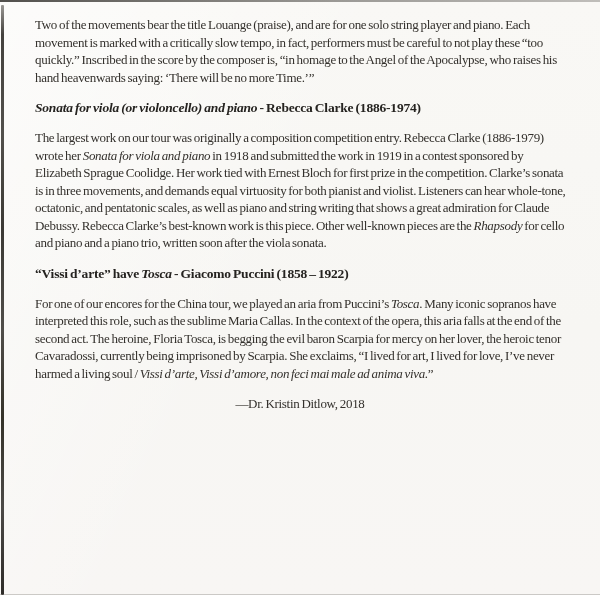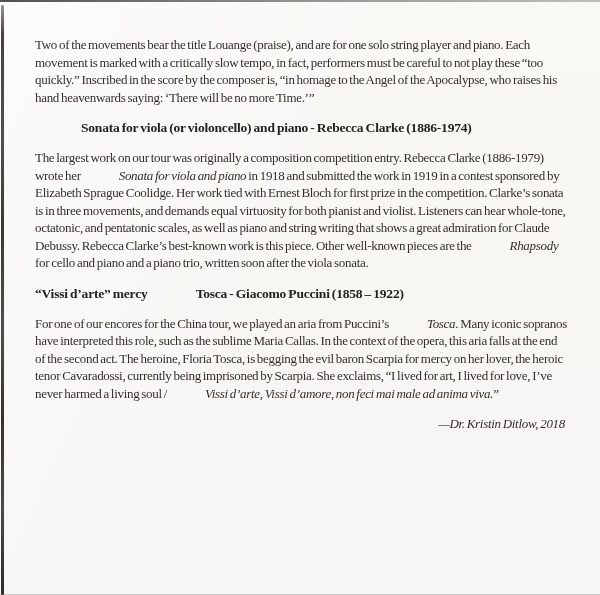--- a/index.html
+++ b/index.html
@@ -35,62 +35,61 @@
     position: absolute; top: 0; left: 0; right: 0; height: 2px;
     background: linear-gradient(90deg,
       rgba(52,50,46,0.85), rgba(75,73,68,0.55) 55%, rgba(105,102,97,0.40));
   }
   .edge-bottom {
     position: absolute; bottom: 0; left: 0; right: 0; height: 1px;
     background: rgba(120,118,112,0.35);
   }
   .content {
     position: absolute;
-    left: 35px; top: 36px; width: 533px;
+    left: 35px; top: 16px; width: 533px;
     font-size: 13px;
     line-height: 17.5px;
     letter-spacing: -0.3px;
     word-spacing: -1px;
     text-align: left;
   }
   p.para { margin: 0 0 13px 0; }
   h2.heading {
     font-size: 13.5px;
     line-height: 18px;
     font-weight: bold;
     color: var(--ink-dark);
     margin: 8px 0 12px 0;
     letter-spacing: -0.2px;
   }
-  .i  { font-style: italic; margin-left: 36px; }
-  .bi { font-weight: bold; margin-left: 46px; }
+  .i  { font-style: italic; }
+  .bi { font-style: italic; font-weight: bold; }
   .signature {
-    text-align: right;
+    text-align: center;
     margin-top: 10px;
     padding-right: 3px;
     color: var(--ink);
-    font-style: italic;
   }
 </style>
 </head>
 <body>
 
 <div class="page">
   <div class="edge-top"></div>
   <div class="edge-left"></div>
   <div class="edge-bottom"></div>
 
   <div class="content">
 
     <p class="para"><span>Two of the movements bear the title Louange (praise), and are for one solo string player and piano. Each movement is marked with a critically slow tempo, in fact, performers must be careful to not play these “too quickly.” Inscribed in the score by the composer is, “in homage to the Angel of the Apocalypse, who raises his hand heavenwards saying: ‘There will be no more Time.’”</span></p>
 
     <h2 class="heading"><span class="bi">Sonata for viola (or violoncello) and piano</span><span> - Rebecca Clarke (1886-1974)</span></h2>
 
     <p class="para"><span>The largest work on our tour was originally a composition competition entry. Rebecca Clarke (1886-1979) wrote her </span><span class="i">Sonata for viola and piano</span><span> in 1918 and submitted the work in 1919 in a contest sponsored by Elizabeth Sprague Coolidge. Her work tied with Ernest Bloch for first prize in the competition. Clarke’s sonata is in three movements, and demands equal virtuosity for both pianist and violist. Listeners can hear whole-tone, octatonic, and pentatonic scales, as well as piano and string writing that shows a great admiration for Claude Debussy. Rebecca Clarke’s best-known work is this piece. Other well-known pieces are the </span><span class="i">Rhapsody</span><span> for cello and piano and a piano trio, written soon after the viola sonata.</span></p>
 
-    <h2 class="heading"><span>“Vissi d’arte” mercy </span><span class="bi">Tosca</span><span> - Giacomo Puccini (1858 – 1922)</span></h2>
+    <h2 class="heading"><span>“Vissi d’arte” have </span><span class="bi">Tosca</span><span> - Giacomo Puccini (1858 – 1922)</span></h2>
 
     <p class="para"><span>For one of our encores for the China tour, we played an aria from Puccini’s </span><span class="i">Tosca</span><span>. Many iconic sopranos have interpreted this role, such as the sublime Maria Callas. In the context of the opera, this aria falls at the end of the second act. The heroine, Floria Tosca, is begging the evil baron Scarpia for mercy on her lover, the heroic tenor Cavaradossi, currently being imprisoned by Scarpia. She exclaims, “I lived for art, I lived for love, I’ve never harmed a living soul / </span><span class="i">Vissi d’arte, Vissi d’amore, non feci mai male ad anima viva.</span><span>”</span></p>
 
     <div class="signature">—Dr. Kristin Ditlow, 2018</div>
 
   </div>
 </div>
 
 </body></html>

